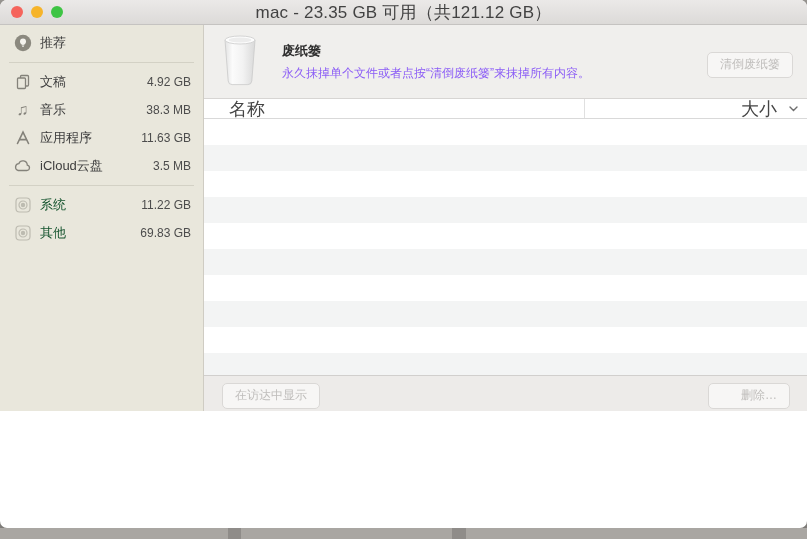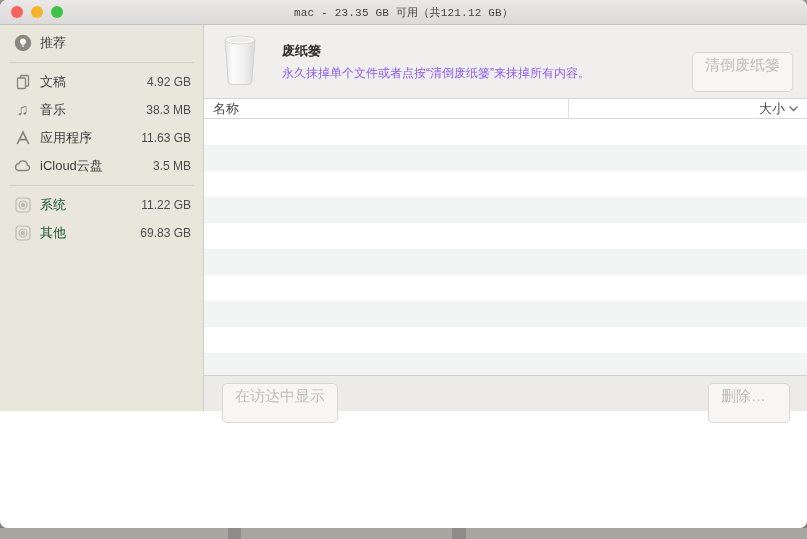--- a/index.html
+++ b/index.html
@@ -9,21 +9,21 @@
 
   .window { position:absolute; left:0; top:0; width:807px; height:528px;
     border-radius:7px; overflow:hidden; background:#fff;
     box-shadow:0 10px 20px rgba(0,0,0,.40); }
 
   
   .titlebar { position:relative; height:25px;
     background:linear-gradient(#ebe9e8,#dcdad8);
     border-bottom:1px solid #c5c3c1;
     display:flex; align-items:center; justify-content:center; }
-  .title { font-size:11px; color:#424242; letter-spacing:.2px;font-family:Liberation Mono, monospace; }
+  .title { font-size:17px; color:#424242; letter-spacing:.2px; }
   .lights { position:absolute; left:11px; top:0; height:100%;
     display:flex; align-items:center; gap:8px; }
   .lights svg { display:block; }
 
   
   .body { display:flex; height:386px; }
 
   
   .sidebar { width:204px; background:#e9e7dc; border-right:1px solid #cfccc3;
     padding-top:4px; flex:none; }
@@ -41,31 +41,31 @@
   .main { flex:1; display:flex; flex-direction:column; min-width:0; }
 
   .main-header { height:74px; background:#f0efed; border-bottom:1px solid #d7d5d3;
     position:relative; flex:none; }
   .trash-art { position:absolute; left:16px; top:8px; }
   .hd-text { position:absolute; left:78px; top:17px; }
   .hd-title { font-size:13px; font-weight:bold; color:#2e2e2e; margin-bottom:5px; }
   .hd-desc { font-size:12px; color:#8b5cf6; }
 
   .btn { display:inline-block; border:1px solid #dad8d6; background:#f7f6f5;
-    color:#bfbdbb; font-size:15px; border-radius:5px; padding:3px 12px 16px;
-    text-align:left; }
+    color:#bfbdbb; font-size:12px; border-radius:5px; padding:3px 12px 4px;
+    text-align:right; }
   .btn-empty { position:absolute; right:14px; top:27px; }
 
   .thead { height:20px; background:#fff; border-bottom:1px solid #d9d9d9;
-    display:flex; align-items:center; font-size:13px; color:#454545; flex:none; }
+    display:flex; align-items:center; font-size:18px; color:#454545; flex:none;padding-left:16px; }
   .th { height:100%; display:flex; align-items:center; }
   .th-name { width:364px; padding-left:9px; }
   .th-last { width:149px; padding-left:8px; border-left:1px solid #e0e0e0; }
   .th-size { flex:1; justify-content:flex-end; padding-right:9px;
-    border-left:1px solid #e0e0e0; gap:4px; }
+    border-left:1px solid #e0e0e0; gap:12px; }
 
   .tbody { flex:1;
     background:repeating-linear-gradient(to bottom,
       #ffffff 0px, #ffffff 26px, #f3f4f4 26px, #f3f4f4 52px); }
 
   .footer { height:36px; background:#edebe9; border-top:1px solid #d1cfcd;
     position:relative; flex:none; }
   .btn-finder { position:absolute; left:18px; top:7px; }
   .btn-delete { position:absolute; right:17px; top:7px; min-width:82px; }
 

